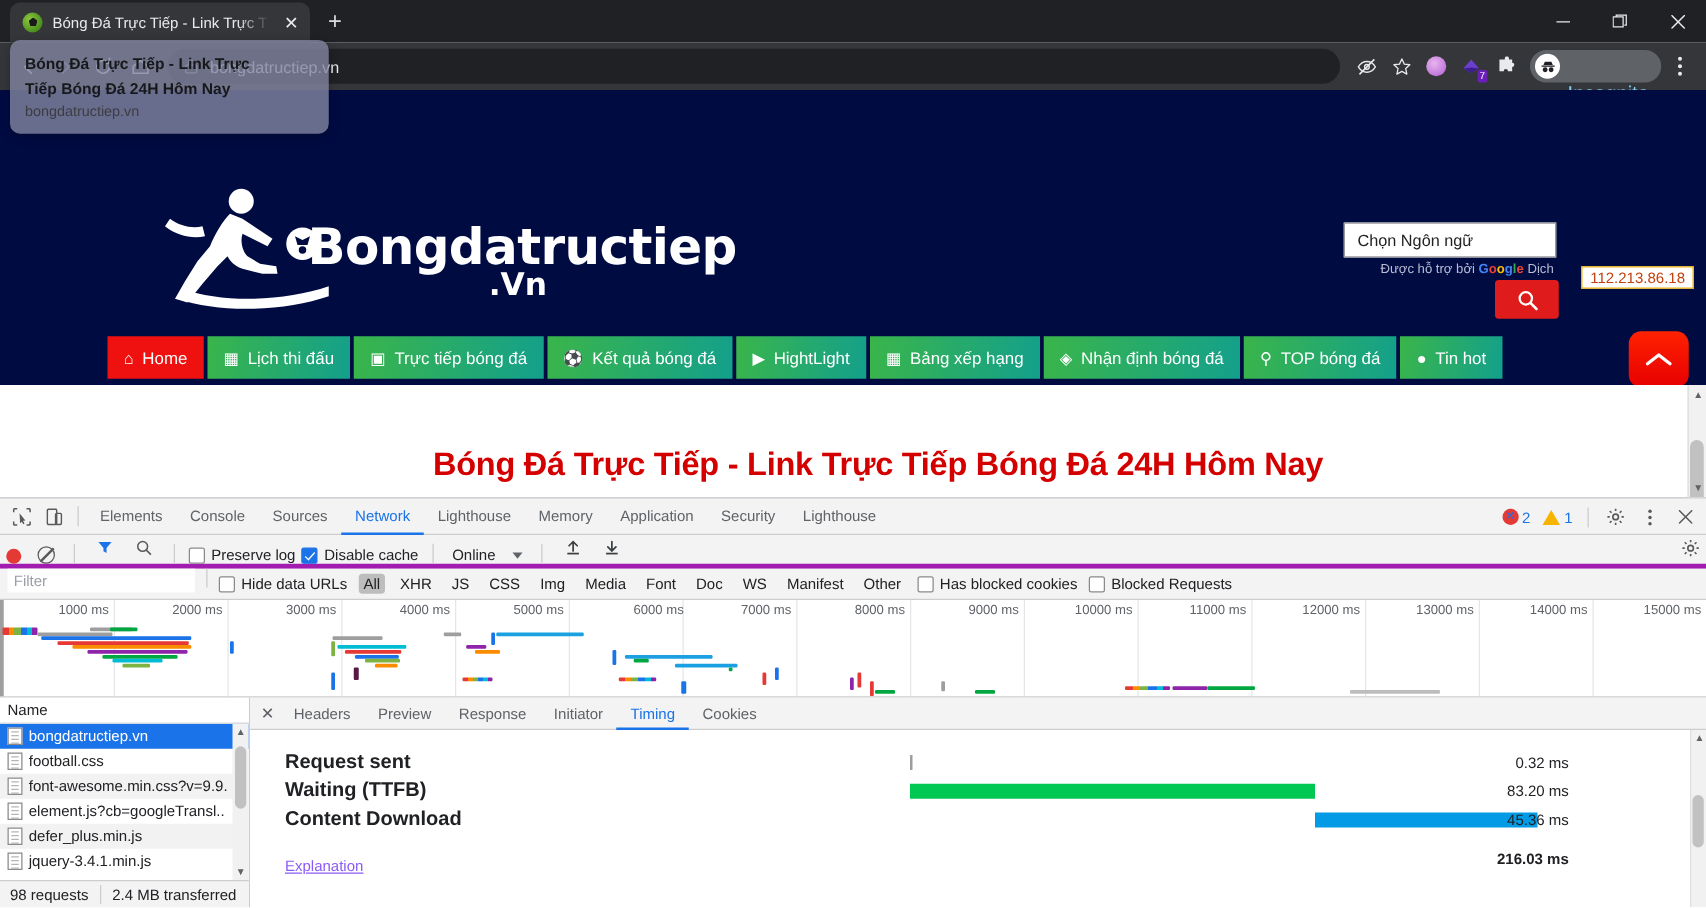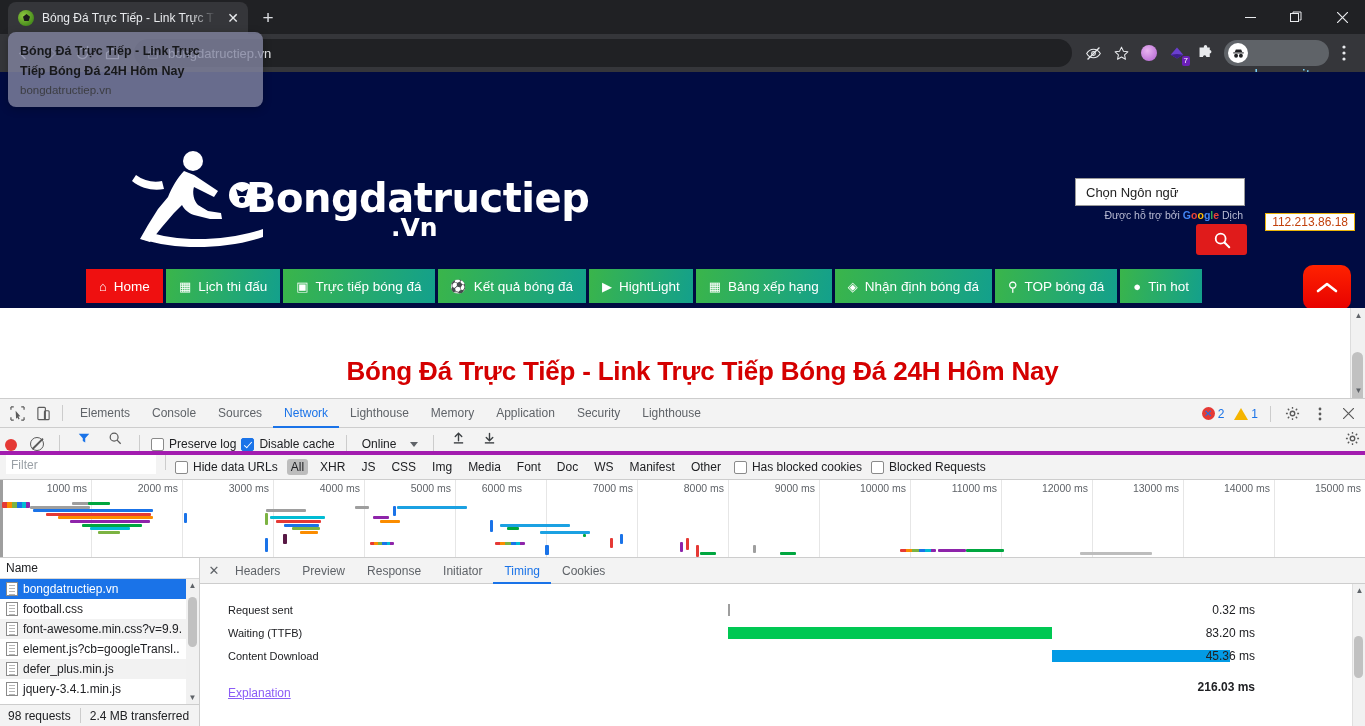--- a/index.html
+++ b/index.html
@@ -393,21 +393,21 @@
     width: 20px; height: 20px; display: flex; align-items: center;
     justify-content: center; color: #5f6368; font-size: 13px;
   }
   .timing-body {
     flex: 1; position: relative; padding: 14px 0 0 28px; background: #fff;
     overflow: hidden;
   }
   .timing-row {
     height: 23px; display: flex; align-items: center; position: relative;
   }
-  .timing-label { width: 500px; font-size: 11px; color: #202124; }
+  .timing-label { width: 500px; font-size: 16px; color: #202124; font-weight: bold; }
   .timing-track { position: absolute; left: 500px; right: 130px; height: 12px; }
   .tbar { position: absolute; height: 12px; top: 0; }
   .tval {
     position: absolute; right: 110px; font-size: 12px; color: #202124;
     text-align: right; width: 90px;
   }
   .explanation {
     margin-top: 12px; font-size: 12px; color: #8b5cf6;
     text-decoration: underline; display: inline-block;
   }
@@ -780,21 +780,21 @@
         <div class="ov-tick-label" style="left: 91px;">1000 ms</div>
         <div class="ov-tick" style="left: 182px;"></div>
         <div class="ov-tick-label" style="left: 182px;">2000 ms</div>
         <div class="ov-tick" style="left: 273px;"></div>
         <div class="ov-tick-label" style="left: 273px;">3000 ms</div>
         <div class="ov-tick" style="left: 364px;"></div>
         <div class="ov-tick-label" style="left: 364px;">4000 ms</div>
         <div class="ov-tick" style="left: 455px;"></div>
         <div class="ov-tick-label" style="left: 455px;">5000 ms</div>
         <div class="ov-tick" style="left: 546px;"></div>
-        <div class="ov-tick-label" style="left: 526px;">6000 ms</div>
+        <div class="ov-tick-label" style="left: 551px;">6000 ms</div>
         <div class="ov-tick" style="left: 637px;"></div>
         <div class="ov-tick-label" style="left: 637px;">7000 ms</div>
         <div class="ov-tick" style="left: 728px;"></div>
         <div class="ov-tick-label" style="left: 728px;">8000 ms</div>
         <div class="ov-tick" style="left: 819px;"></div>
         <div class="ov-tick-label" style="left: 819px;">9000 ms</div>
         <div class="ov-tick" style="left: 910px;"></div>
         <div class="ov-tick-label" style="left: 910px;">10000 ms</div>
         <div class="ov-tick" style="left: 1001px;"></div>
         <div class="ov-tick-label" style="left: 1001px;">11000 ms</div>

